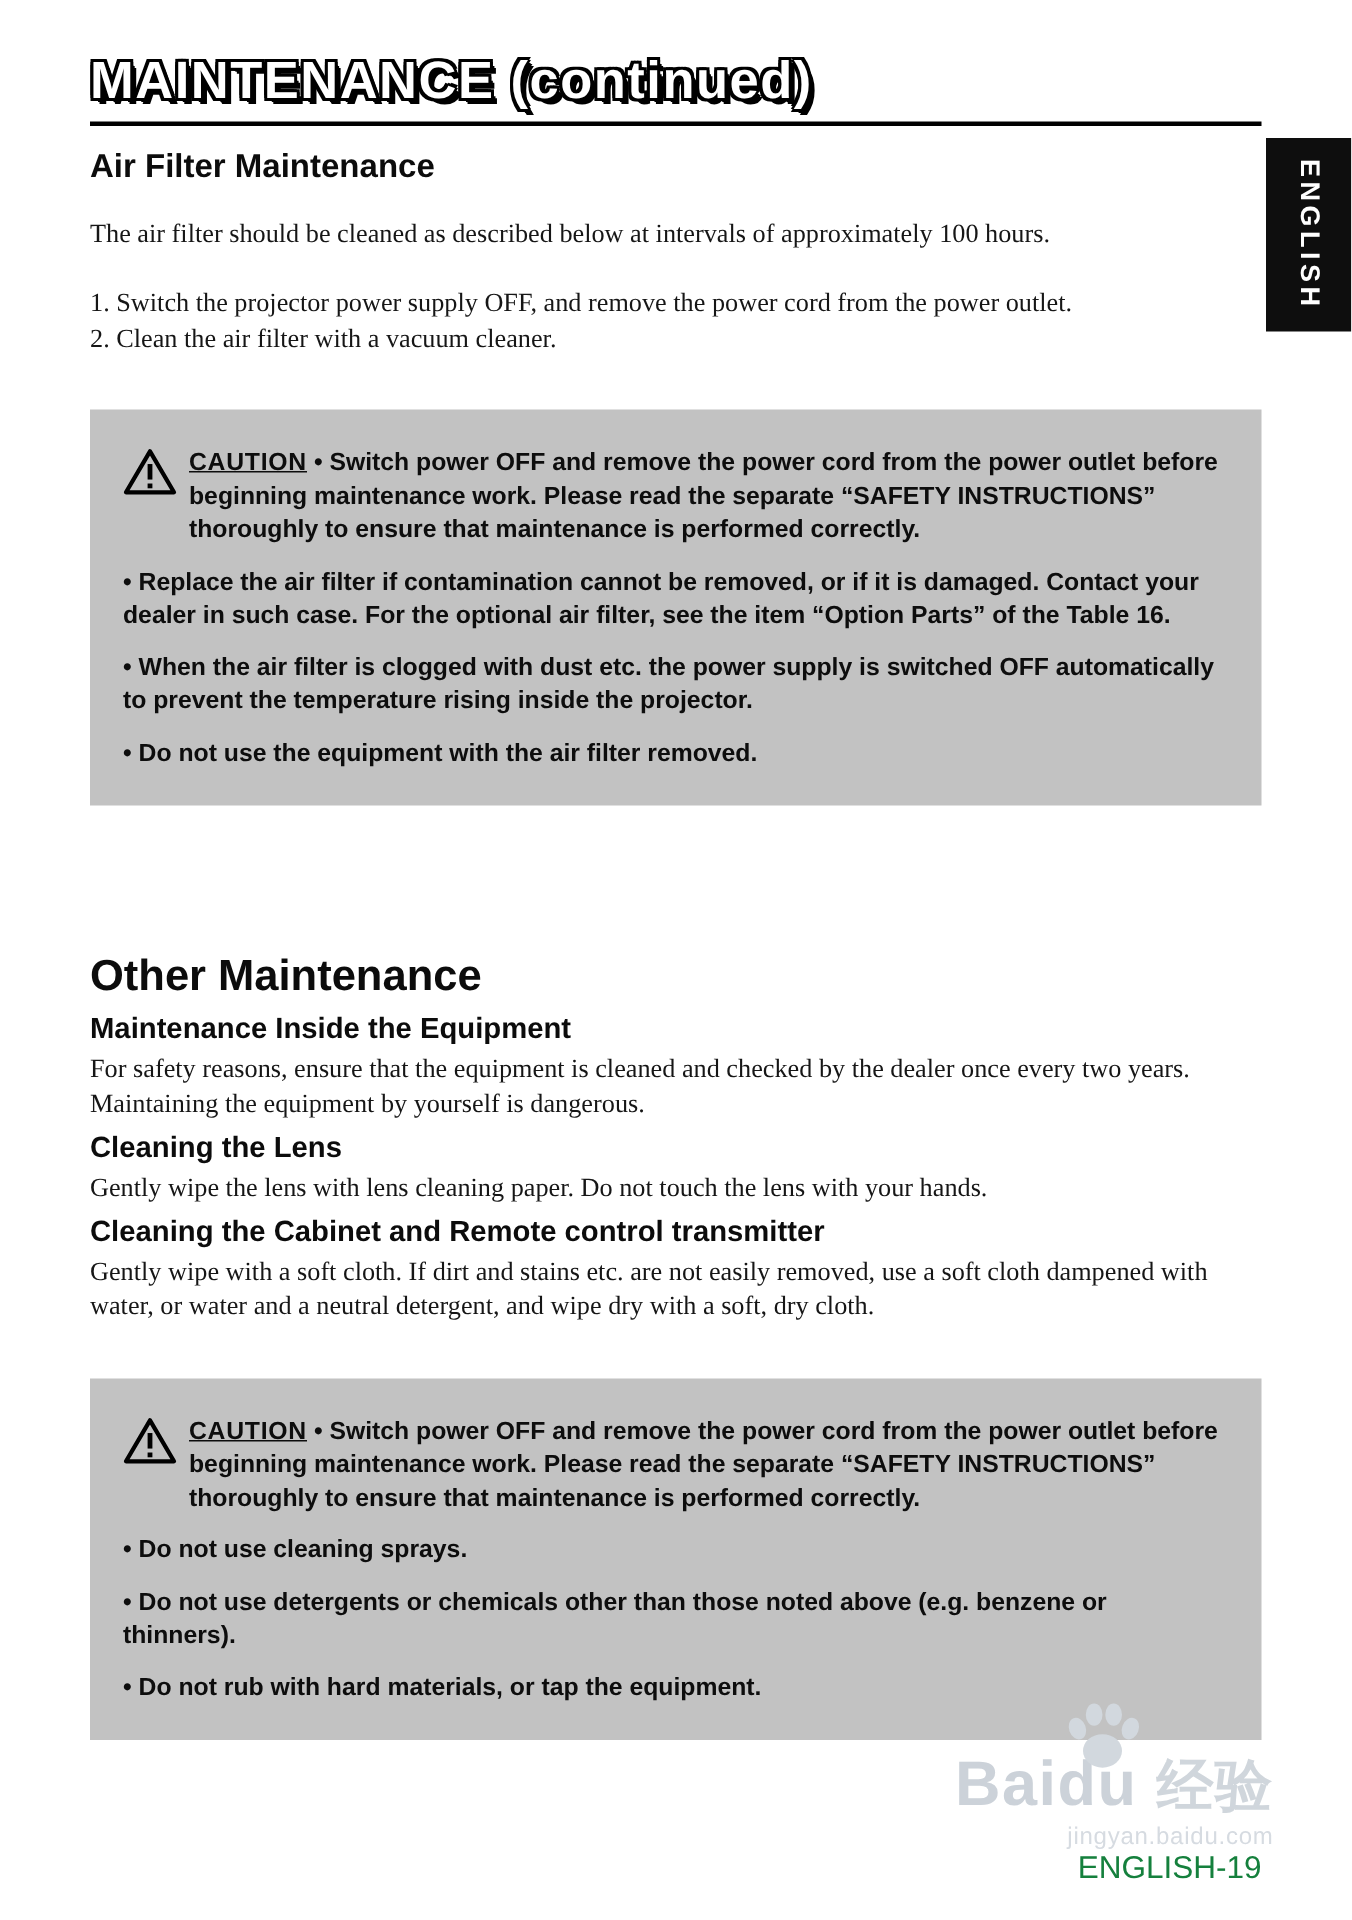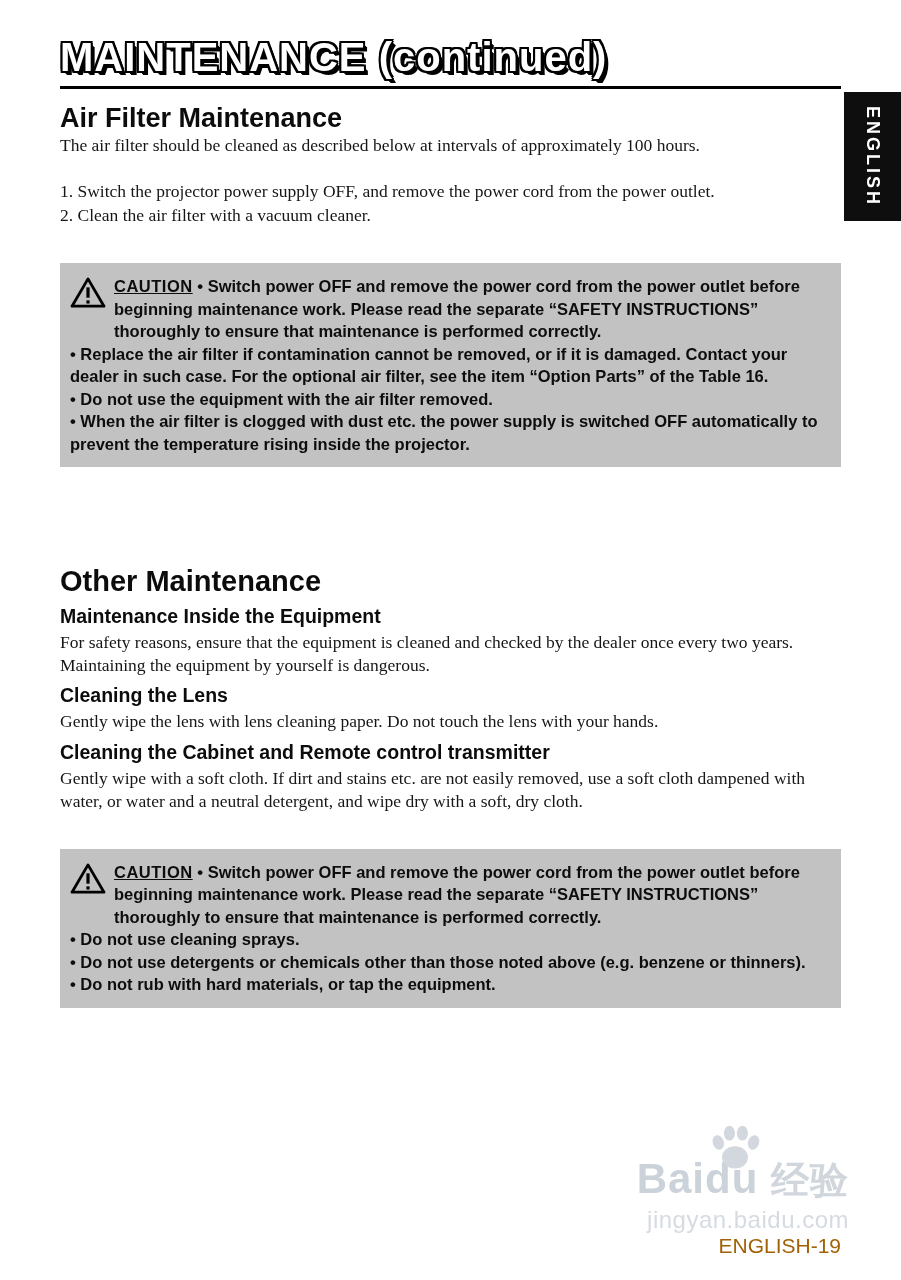--- a/index.html
+++ b/index.html
@@ -14,21 +14,21 @@
   }
   .content {
     position: absolute;
     left: 60px;
     top: 36px;
     width: 781px;
   }
   .doc-title {
     font-family: "Liberation Sans", sans-serif;
     font-weight: 900;
-    font-size: 40px;
+    font-size: 35px;
     line-height: 1.05;
     letter-spacing: 1px;
     color: #ffffff;
     text-shadow:
       -2px -2px 0 #000, 0 -2px 0 #000, 2px -2px 0 #000,
       -2px 0 0 #000, 2px 0 0 #000,
       -2px 2px 0 #000, 0 2px 0 #000, 2px 2px 0 #000,
       3px 3px 0 #000, 4px 4px 0 #000;
     margin: 0 0 8px 0;
   }
@@ -52,43 +52,43 @@
     writing-mode: vertical-rl;
     font-family: "Liberation Sans", sans-serif;
     font-weight: bold;
     font-size: 18px;
     letter-spacing: 3px;
     color: #ffffff;
   }
   .h-air {
     font-family: "Liberation Sans", sans-serif;
     font-weight: bold;
-    font-size: 27px;
-    margin: 0 0 0 0;
+    font-size: 22px;
+    margin: 0 0 20px 0;
     color: #0c0c0c;
   }
   .body-p {
     font-size: 17.5px;
     line-height: 1.32;
     margin: 0;
   }
   .steps { margin-top: 23px; }
   .steps .body-p { margin-bottom: 1px; }
   .caution-box {
     background: #c2c2c2;
     padding: 12px 14px 12px 10px;
     font-family: "Liberation Sans", sans-serif;
     font-weight: bold;
     font-size: 16.5px;
     line-height: 22.5px;
     color: #0d0d0d;
   }
   .caution-box-1 { margin-top: 36px; }
   .caution-box-2 { margin-top: 36px; }
-  .caution-box p { margin: 0; }
+  .caution-box p { margin: 12px; }
   .warning-float {
     float: left;
     width: 44px;
     height: 44px;
     padding-top: 2px;
   }
   .caution-label {
     text-decoration: underline;
     letter-spacing: 0.5px;
   }
@@ -125,32 +125,32 @@
     line-height: 1;
     color: #ccd2d9;
     letter-spacing: 1px;
   }
   .wm-cn {
     font-size: 38px;
     color: #d0d6dc;
   }
   .wm-url {
     font-family: "Liberation Sans", sans-serif;
-    font-size: 24px;
+    font-size: 16px;
     color: #d6dbe1;
     margin-top: 6px;
     letter-spacing: 0.5px;
   }
   .footer-label {
     position: absolute;
     right: 60px;
     bottom: 22px;
     font-family: "Liberation Sans", sans-serif;
     font-size: 21px;
-    color: #a16207;
+    color: #15803d;
   }
 </style>
 </head>
 <body>
 
 <div class="page">
 
   <div class="english-tab">
     <span>ENGLISH</span>
   </div>
@@ -174,22 +174,22 @@
           <svg viewBox="0 0 38 34" width="36" height="32">
             <path d="M19 2 L36 31 L2 31 Z" fill="none" stroke="#000" stroke-width="3" stroke-linejoin="round"></path>
             <rect x="17.3" y="11" width="3.4" height="11" fill="#000"></rect>
             <rect x="17.3" y="24.8" width="3.4" height="3.4" fill="#000"></rect>
           </svg>
         </span>
         <span class="caution-label">CAUTION</span>
         <span>• Switch power OFF and remove the power cord from the power outlet before beginning maintenance work. Please read the separate “SAFETY INSTRUCTIONS” thoroughly to ensure that maintenance is performed correctly.</span>
       </p>
       <p>• Replace the air filter if contamination cannot be removed, or if it is damaged. Contact your dealer in such case. For the optional air filter, see the item “Option Parts” of the Table 16.</p>
+      <p>• When the air filter is clogged with dust etc. the power supply is switched OFF automatically to prevent the temperature rising inside the projector.</p>
       <p>• Do not use the equipment with the air filter removed.</p>
-      <p>• When the air filter is clogged with dust etc. the power supply is switched OFF automatically to prevent the temperature rising inside the projector.</p>
     </div>
 
     <div class="h-other">Other Maintenance</div>
 
     <div class="h-sub">Maintenance Inside the Equipment</div>
     <p class="body-p">For safety reasons, ensure that the equipment is cleaned and checked by the dealer once every two years. Maintaining the equipment by yourself is dangerous.</p>
 
     <div class="h-sub">Cleaning the Lens</div>
     <p class="body-p">Gently wipe the lens with lens cleaning paper. Do not touch the lens with your hands.</p>
 

